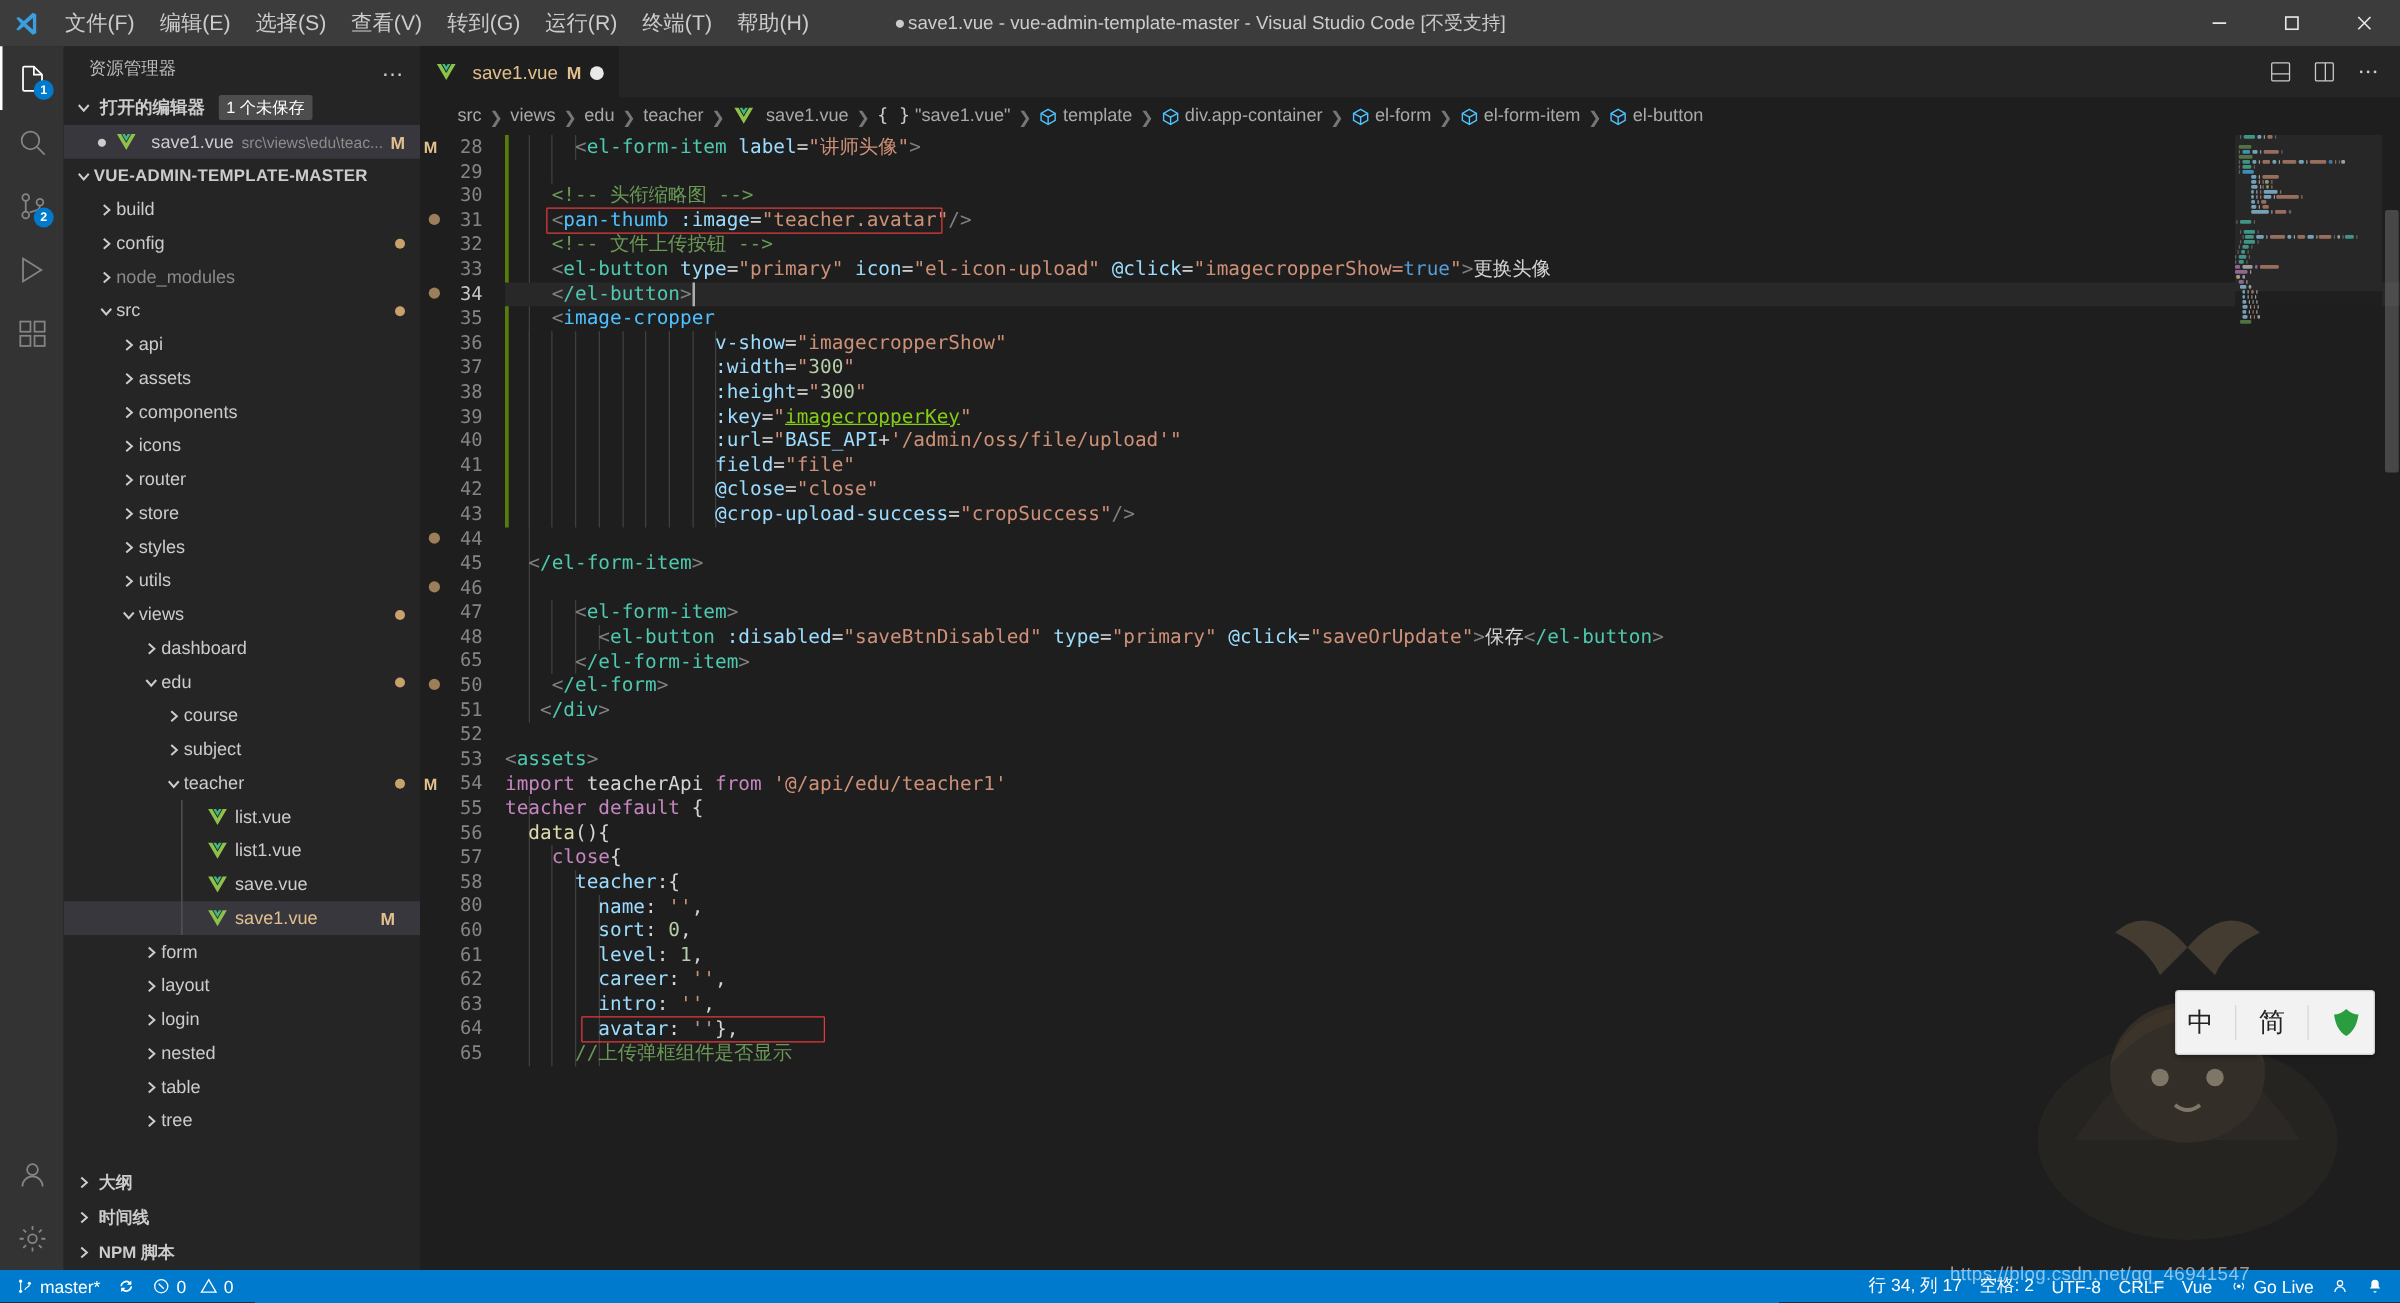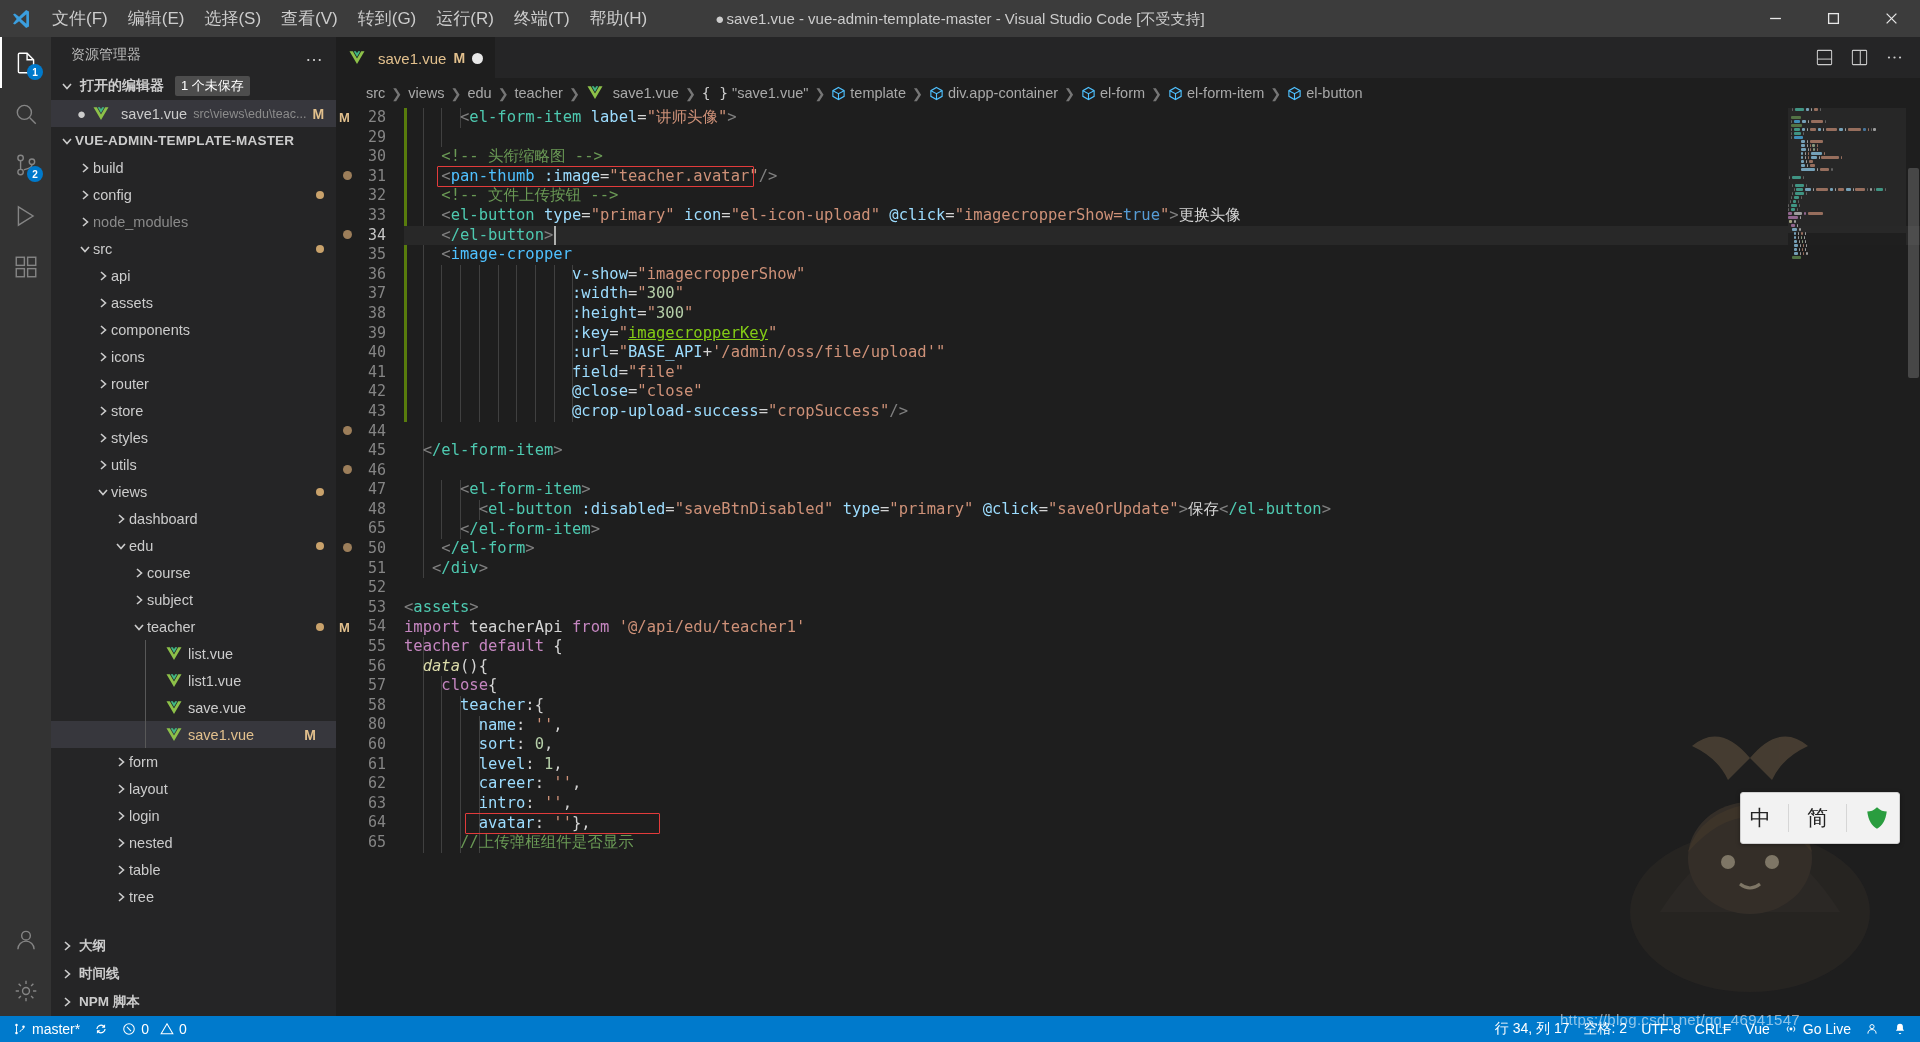--- a/index.html
+++ b/index.html
@@ -143,21 +143,21 @@
 
   
   .t-tag   { color: #4ec9b0; }
   .t-comp  { color: #4fc1ff; }
   .t-brk   { color: #808080; }
   .t-attr  { color: #9cdcfe; }
   .t-str   { color: #ce9178; }
   .t-num   { color: #b5cea8; }
   .t-cmt   { color: #6a9955; }
   .t-kw    { color: #c586c0; }
-  .t-fn    { color: #dcdcaa; font-style: italic; }
+  .t-fn    { color: #dcdcaa; }
   .t-var   { color: #9cdcfe; }
   .t-plain { color: #d4d4d4; }
   .t-link  { color: #84cc16; text-decoration: underline; }
   .t-bool  { color: #569cd6; }
   .t-eq    { color: #d4d4d4; }
 
   .hl-box { position: absolute; border: 1.6px solid #e23b3b; border-radius: 1px; pointer-events: none; }
   .cursor-bar { position: absolute; width: 2px; background: #aeafad; }
 
   

